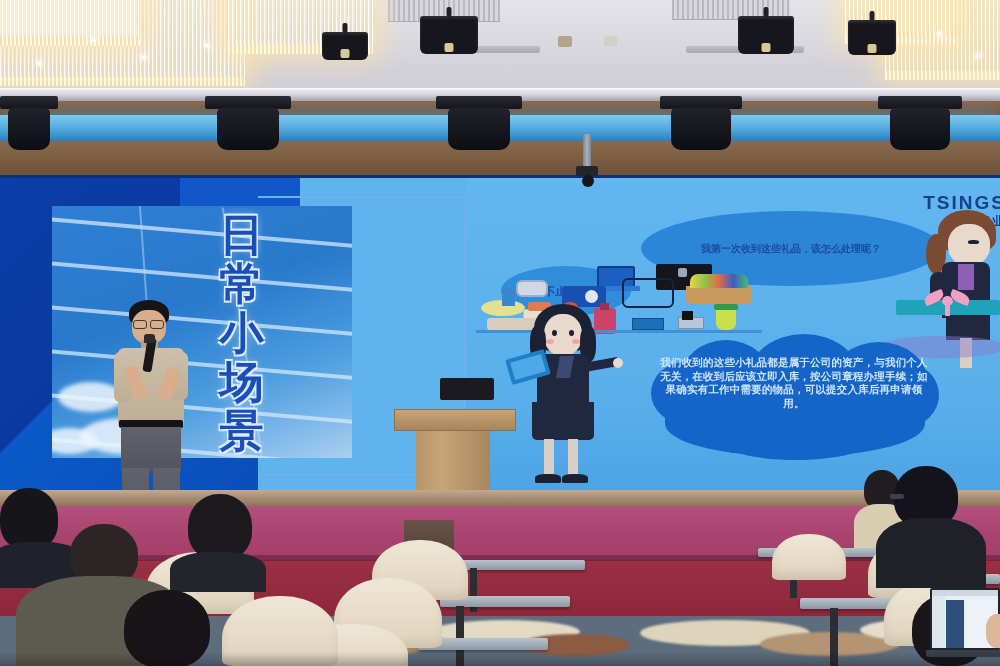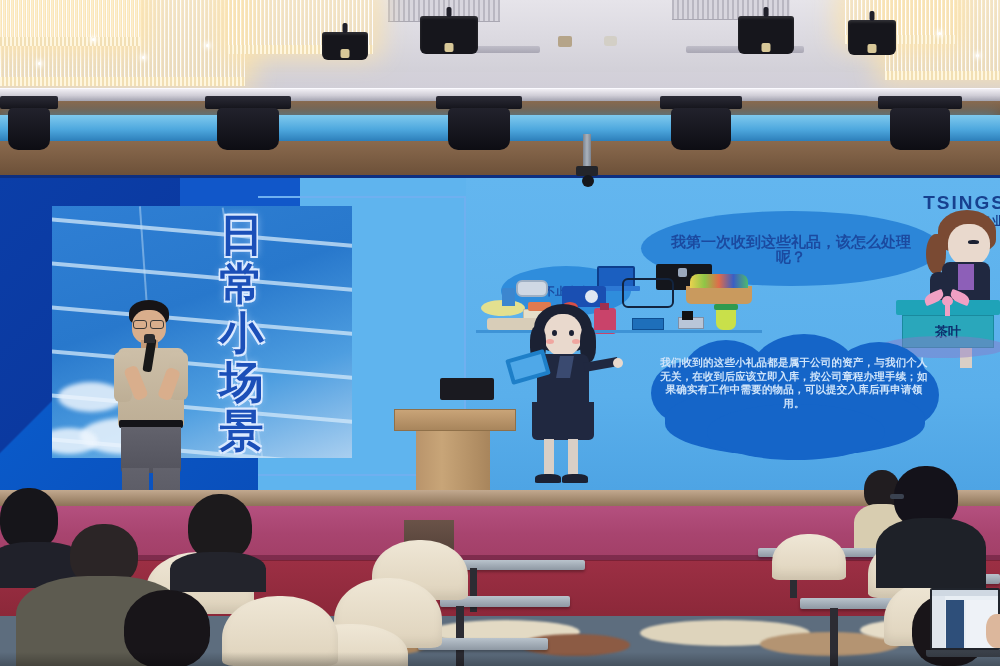--- a/index.html
+++ b/index.html
@@ -394,21 +394,21 @@
     <span>景</span>
   </div>
 
   <div class="slide-right">
 
     <div class="logo-tsings">
       <div class="main">TSINGS</div>
       <div class="sub">青山实业</div>
     </div>
 
-    <div class="bubble-oval" style="left:175px;top:33px;width:300px;height:75px;font-size:15px;line-height:15px;padding:0 24px;">
+    <div class="bubble-oval" style="left:175px;top:33px;width:300px;height:75px;font-size:10px;line-height:15px;padding:0 24px;">
       <span>我第一次收到这些礼品，该怎么处理呢？</span>
     </div>
     <div class="bubble-tail" style="left:252px;top:100px;border-top:20px solid #2c86d8;transform:rotate(18deg);"></div>
 
     <div class="bubble-oval light" style="left:35px;top:88px;width:130px;height:50px;font-size:11px;line-height:15px;padding:0 14px;">
       <span>可不止这些呢</span>
     </div>
     <div class="bubble-tail" style="left:96px;top:130px;border-top:18px solid #2f8ddc;transform:rotate(-8deg);"></div>
 
     <div class="gift-item" style="left:131px;top:88px;width:38px;height:22px;background:#1b5fc0;border:2px solid #0d3e8c;border-radius:2px;"></div>
@@ -466,23 +466,20 @@
       <span style="position:absolute;left:44px;top:30px;width:11px;height:4px;background:#1b2133;border-radius:40%;"></span>
       <span class="body" style="left:18px;top:52px;width:48px;height:56px;border-radius:8px 8px 0 0;"></span>
       <span style="position:absolute;left:34px;top:54px;width:16px;height:26px;background:#8d5fb8;"></span>
       <span class="arm" style="left:6px;top:62px;width:18px;height:34px;border-radius:8px;"></span>
       <span class="body" style="left:22px;top:104px;width:44px;height:26px;"></span>
       <span class="leg" style="left:36px;top:128px;width:12px;height:30px;"></span>
     </div>
 
     <div class="giftbox" style="left:430px;top:116px;width:104px;height:56px;">
       <span class="lid" style="left:0;top:6px;width:104px;height:15px;border-radius:2px;"></span>
-      <span class="base" style="left:6px;top:21px;width:92px;height:33px;">
-        <span class="label">茶叶</span>
-      </span>
       <span class="ribbon" style="left:28px;top:-2px;width:20px;height:11px;border-radius:60% 10% 60% 10%;transform:rotate(-20deg);"></span>
       <span class="ribbon" style="left:54px;top:-2px;width:20px;height:11px;border-radius:10% 60% 10% 60%;transform:rotate(20deg);"></span>
       <span class="bowl" style="left:46px;top:2px;width:11px;height:10px;"></span>
       <span class="ribbon" style="left:49px;top:8px;width:5px;height:14px;"></span>
     </div>
     <div style="position:absolute;left:414px;top:158px;width:126px;height:22px;background:rgba(140,120,200,.45);border-radius:50%;"></div>
 
     <div class="cloud-bubble" style="left:185px;top:160px;">
       <span class="lobe" style="left:0;top:24px;width:70px;height:62px;"></span>
       <span class="lobe" style="left:30px;top:2px;width:90px;height:76px;"></span>

